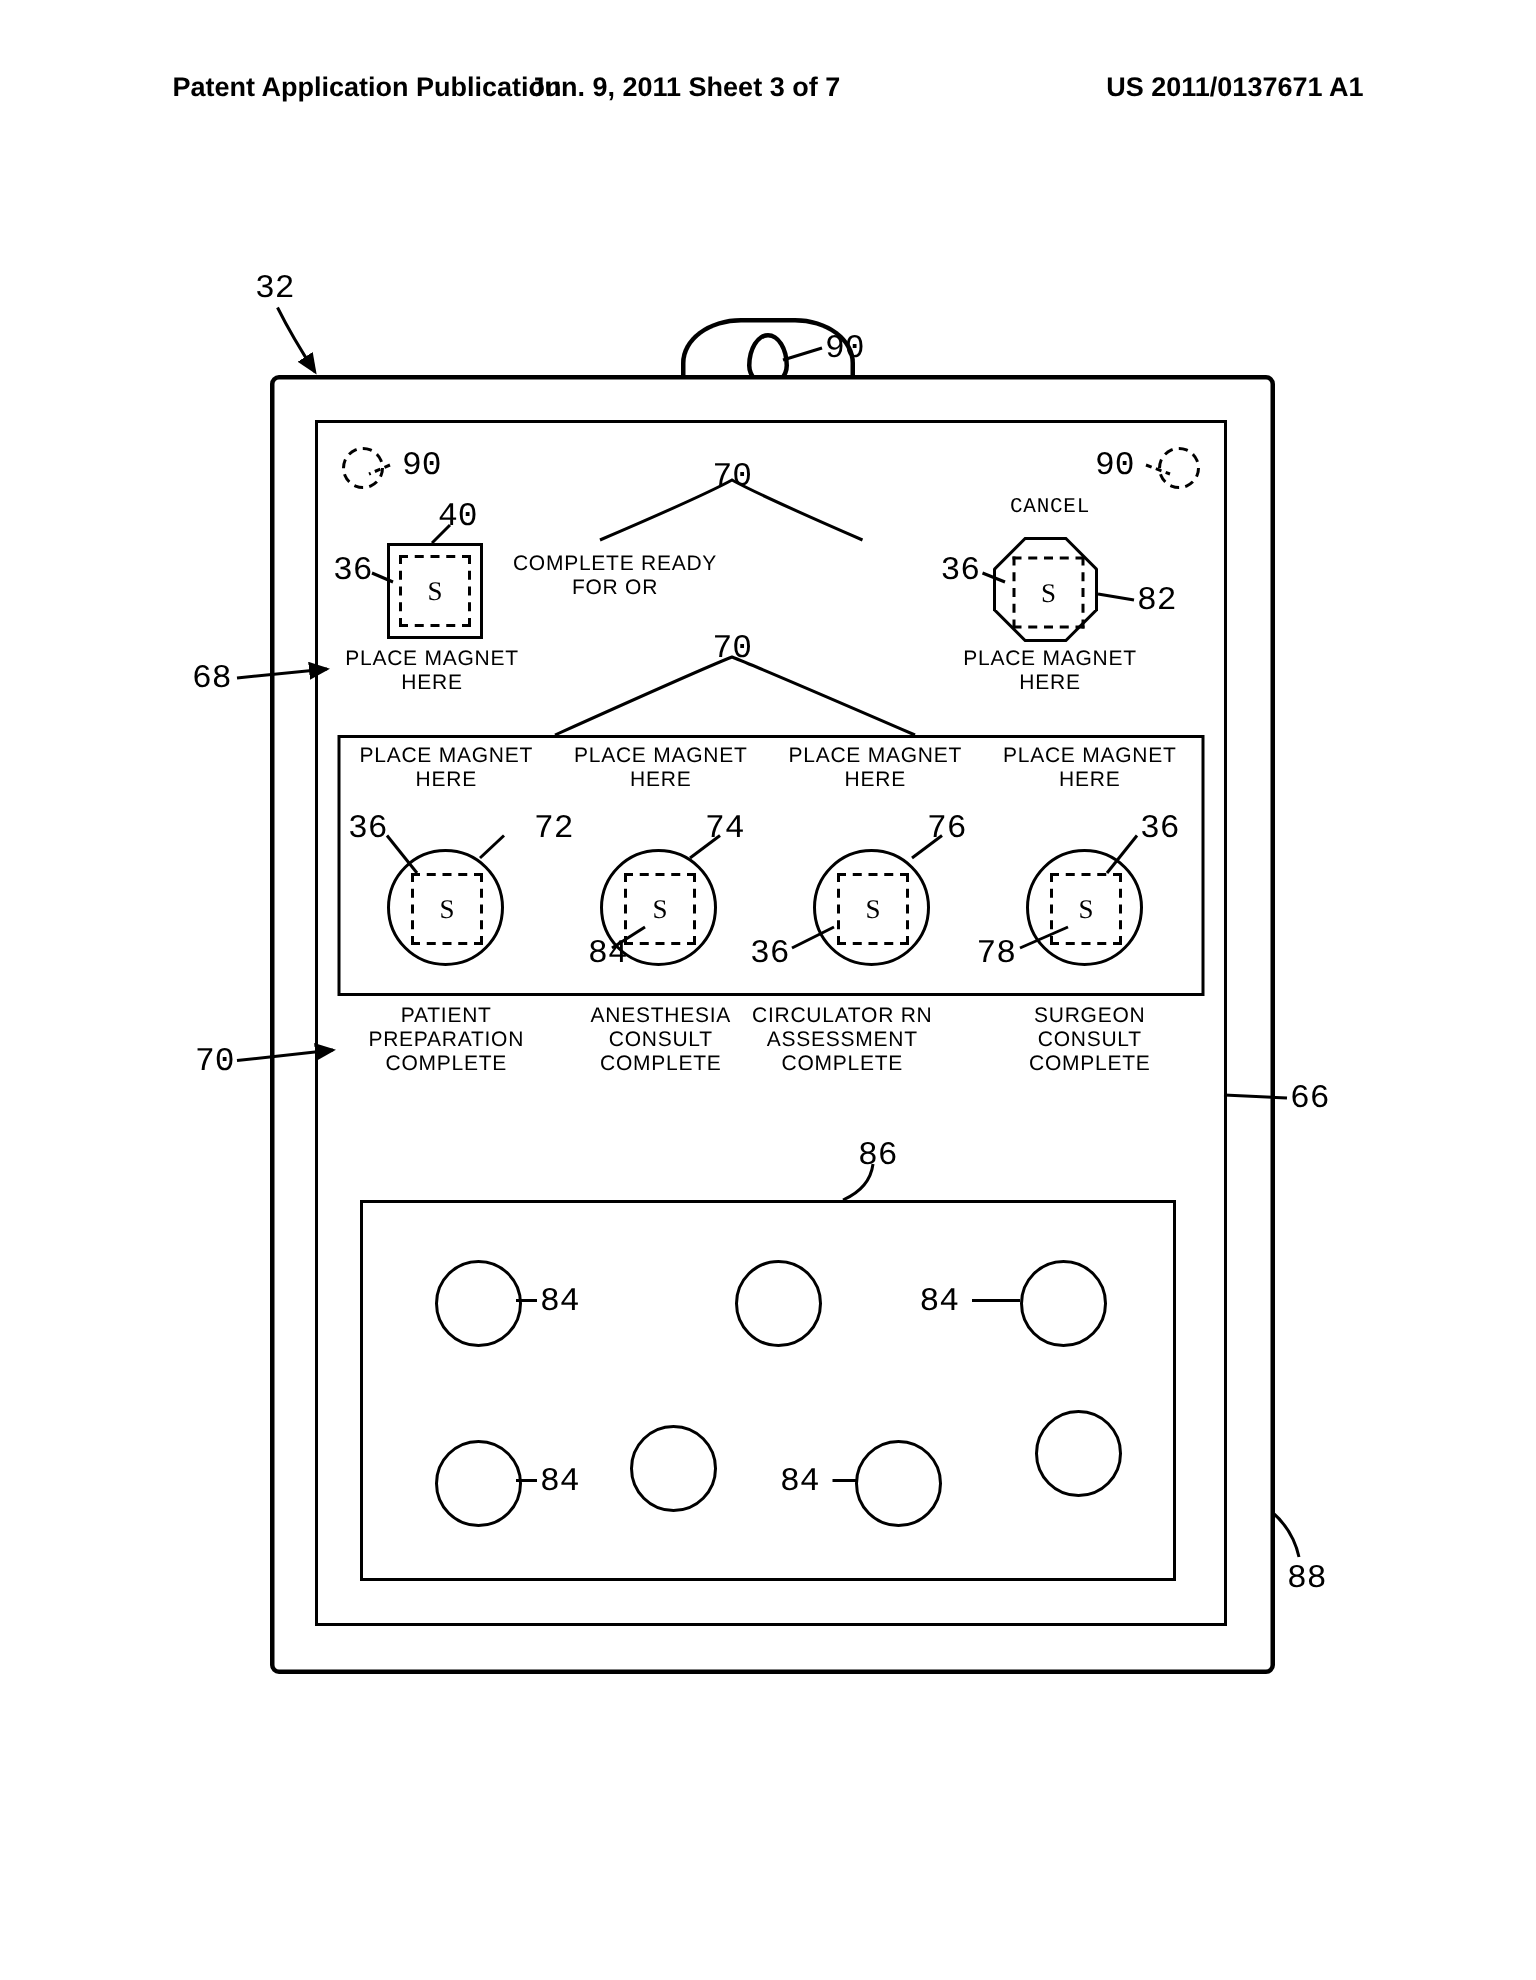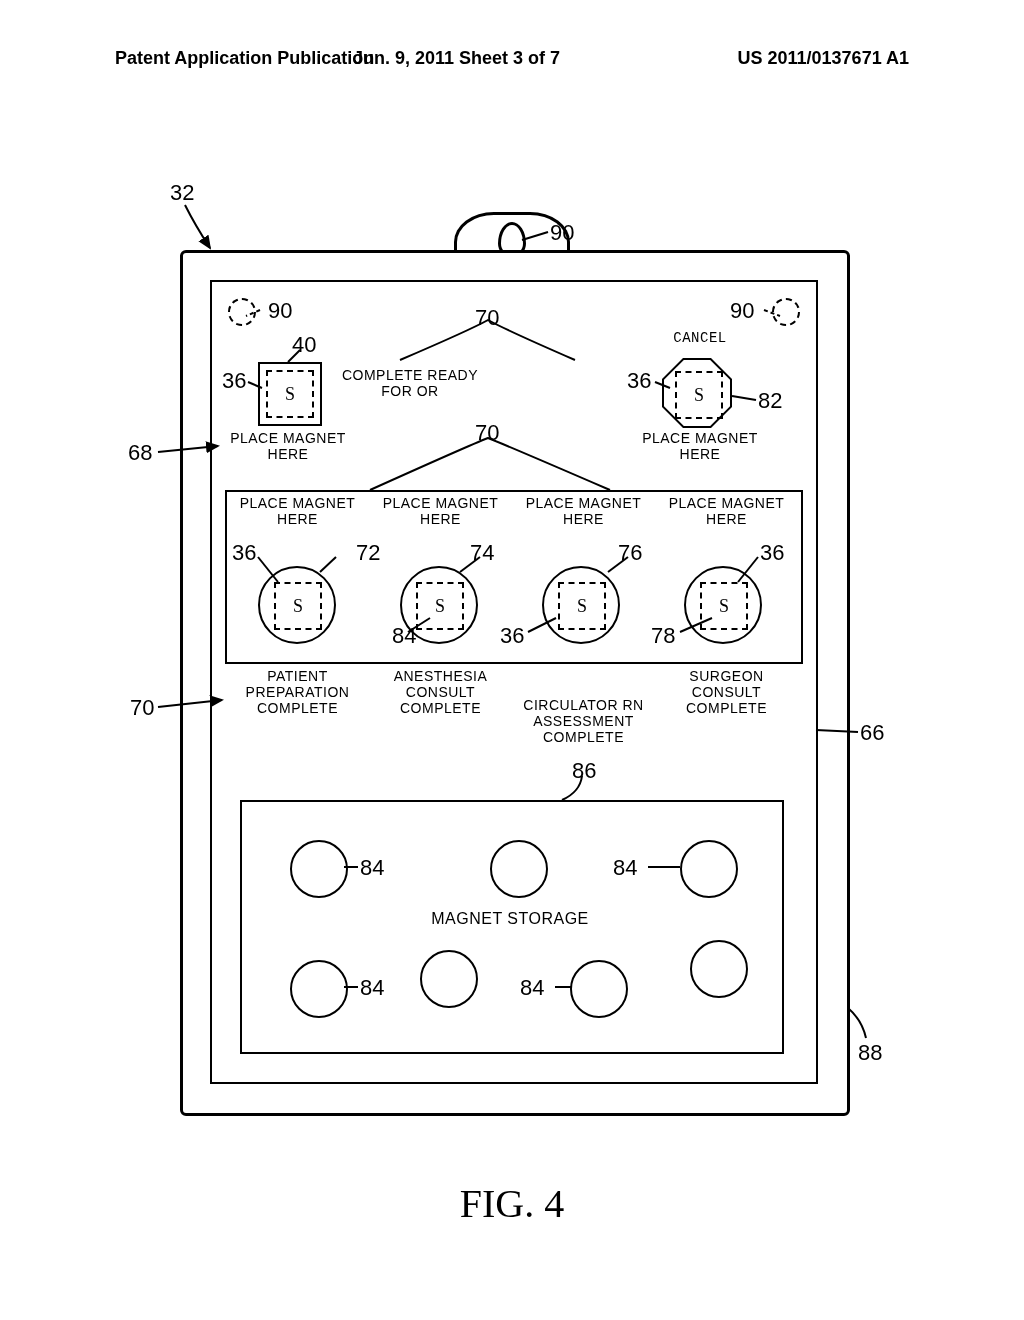--- a/index.html
+++ b/index.html
@@ -36,21 +36,21 @@
     width: 1024px;
     text-align: center;
     font-size: 40px;
     font-weight: normal;
     font-family: "Times New Roman", serif;
   }
 
   .ref {
     position: absolute;
     font-size: 22px;
-    font-family: Liberation Sans, sans-serif;
+    font-family: Liberation Mono, monospace;
   }
 
   
   .frame-outer {
     position: absolute;
     left: 180px;
     top: 250px;
     width: 664px;
     height: 860px;
     border: 3px solid #000;
@@ -241,39 +241,37 @@
   <div class="switch-sq" style="left:416px; top:582px;"><span>S</span></div>
   <div class="switch-sq" style="left:558px; top:582px;"><span>S</span></div>
   <div class="switch-sq" style="left:700px; top:582px;"><span>S</span></div>
 
   <div class="panel-text" style="left:225px; top:668px; width:145px; white-space:pre-line;">PATIENT
 PREPARATION
 COMPLETE</div>
   <div class="panel-text" style="left:368px; top:668px; width:145px; white-space:pre-line;">ANESTHESIA
 CONSULT
 COMPLETE</div>
-  <div class="panel-text" style="left:511px; top:668px; width:145px; white-space:pre-line;margin-top:29px;">CIRCULATOR RN
+  <div class="panel-text" style="left:489px; top:668px; width:145px; white-space:pre-line;">CIRCULATOR RN
 ASSESSMENT
 COMPLETE</div>
   <div class="panel-text" style="left:654px; top:668px; width:145px; white-space:pre-line;">SURGEON
 CONSULT
 COMPLETE</div>
 
   <div class="storage-box"></div>
-  <div class="panel-text" style="left:240px; top:910px; width:540px; font-size:16px;">MAGNET STORAGE</div>
 
   <div class="storage-circ" style="left:290px; top:840px;"></div>
   <div class="storage-circ" style="left:490px; top:840px;"></div>
   <div class="storage-circ" style="left:680px; top:840px;"></div>
   <div class="storage-circ" style="left:290px; top:960px;"></div>
   <div class="storage-circ" style="left:420px; top:950px;"></div>
   <div class="storage-circ" style="left:570px; top:960px;"></div>
   <div class="storage-circ" style="left:690px; top:940px;"></div>
 
-  <div class="fig-label">FIG. 4</div>
 
   <div class="ref" style="left:170px; top:180px;">32</div>
   <div class="ref" style="left:550px; top:220px;">90</div>
   <div class="ref" style="left:268px; top:298px;">90</div>
   <div class="ref" style="left:730px; top:298px;">90</div>
 
   <div class="ref" style="left:292px; top:332px;">40</div>
   <div class="ref" style="left:475px; top:305px;">70</div>
   <div class="ref" style="left:475px; top:420px;">70</div>
   <div class="ref" style="left:130px; top:695px;">70</div>

